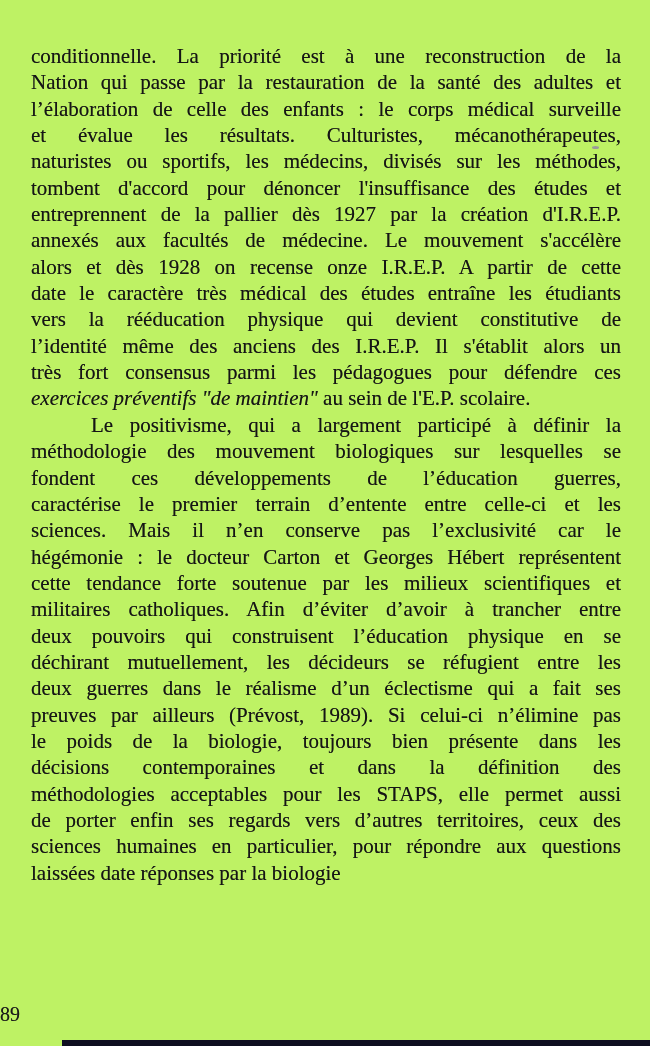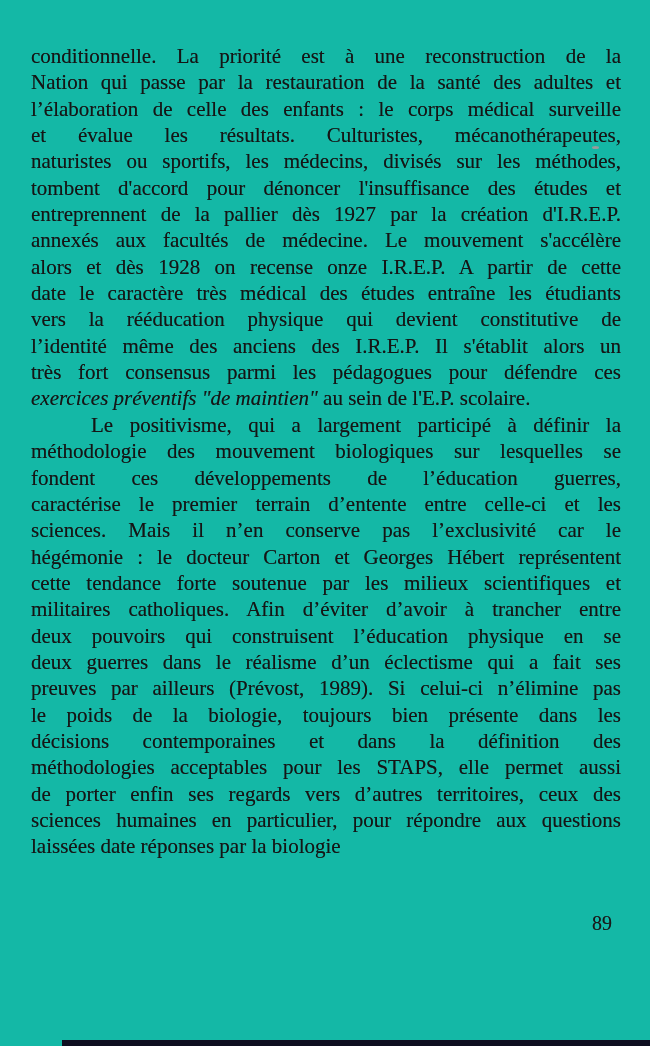--- a/index.html
+++ b/index.html
@@ -2,21 +2,21 @@
 <html><head>
 <meta charset="utf-8">
 <style>
   html, body { margin: 0; padding: 0; }
   body { background: #e9e9e9; }
 
   .page {
     position: relative;
     width: 650px;
     height: 1046px;
-    background: #14b8a6;
+    background: #bef264;
     overflow: hidden;
     font-family: "Liberation Serif", "DejaVu Serif", serif;
     color: #151515;
     text-shadow: 0 0 0.5px rgba(25,25,25,0.55);
   }
 
   .textblock {
     position: absolute;
     left: 31px;
     top: 43px;
@@ -33,24 +33,24 @@
     text-align-last: justify;
   }
   .line.indent { text-indent: 60px; }
   .line.last {
     text-align-last: left;
     white-space: nowrap;
   }
 
   .pagenum {
     position: absolute;
-    top: 912px;
+    top: 1003px;
     left: 0;
     width: 612px;
-    text-align: right;
+    text-align: left;
     font-size: 20px;
     color: #1a1a1a;
   }
 
   .speck {
     position: absolute;
     left: 592px;
     top: 146px;
     width: 7px;
     height: 3px;
@@ -97,20 +97,21 @@
       <div id="p2-lines">
           <div class="line indent">Le positivisme, qui a largement participé à définir la</div>
           <div class="line">méthodologie des mouvement biologiques sur lesquelles se</div>
           <div class="line">fondent ces développements de l’éducation guerres,</div>
           <div class="line">caractérise le premier terrain d’entente entre celle-ci et les</div>
           <div class="line">sciences. Mais il n’en conserve pas l’exclusivité car le</div>
           <div class="line">hégémonie : le docteur Carton et Georges Hébert représentent</div>
           <div class="line">cette tendance forte soutenue par les milieux scientifiques et</div>
           <div class="line">militaires catholiques. Afin d’éviter d’avoir à trancher entre</div>
           <div class="line">deux pouvoirs qui construisent l’éducation physique en se</div>
+          <div class="line">déchirant mutuellement, les décideurs se réfugient entre les</div>
           <div class="line">deux guerres dans le réalisme d’un éclectisme qui a fait ses</div>
           <div class="line">preuves par ailleurs (Prévost, 1989). Si celui-ci n’élimine pas</div>
           <div class="line">le poids de la biologie, toujours bien présente dans les</div>
           <div class="line">décisions contemporaines et dans la définition des</div>
           <div class="line">méthodologies acceptables pour les STAPS, elle permet aussi</div>
           <div class="line">de porter enfin ses regards vers d’autres territoires, ceux des</div>
           <div class="line">sciences humaines en particulier, pour répondre aux questions</div>
         </div>
       <div class="line last">laissées date réponses par la biologie</div>
     </div>

